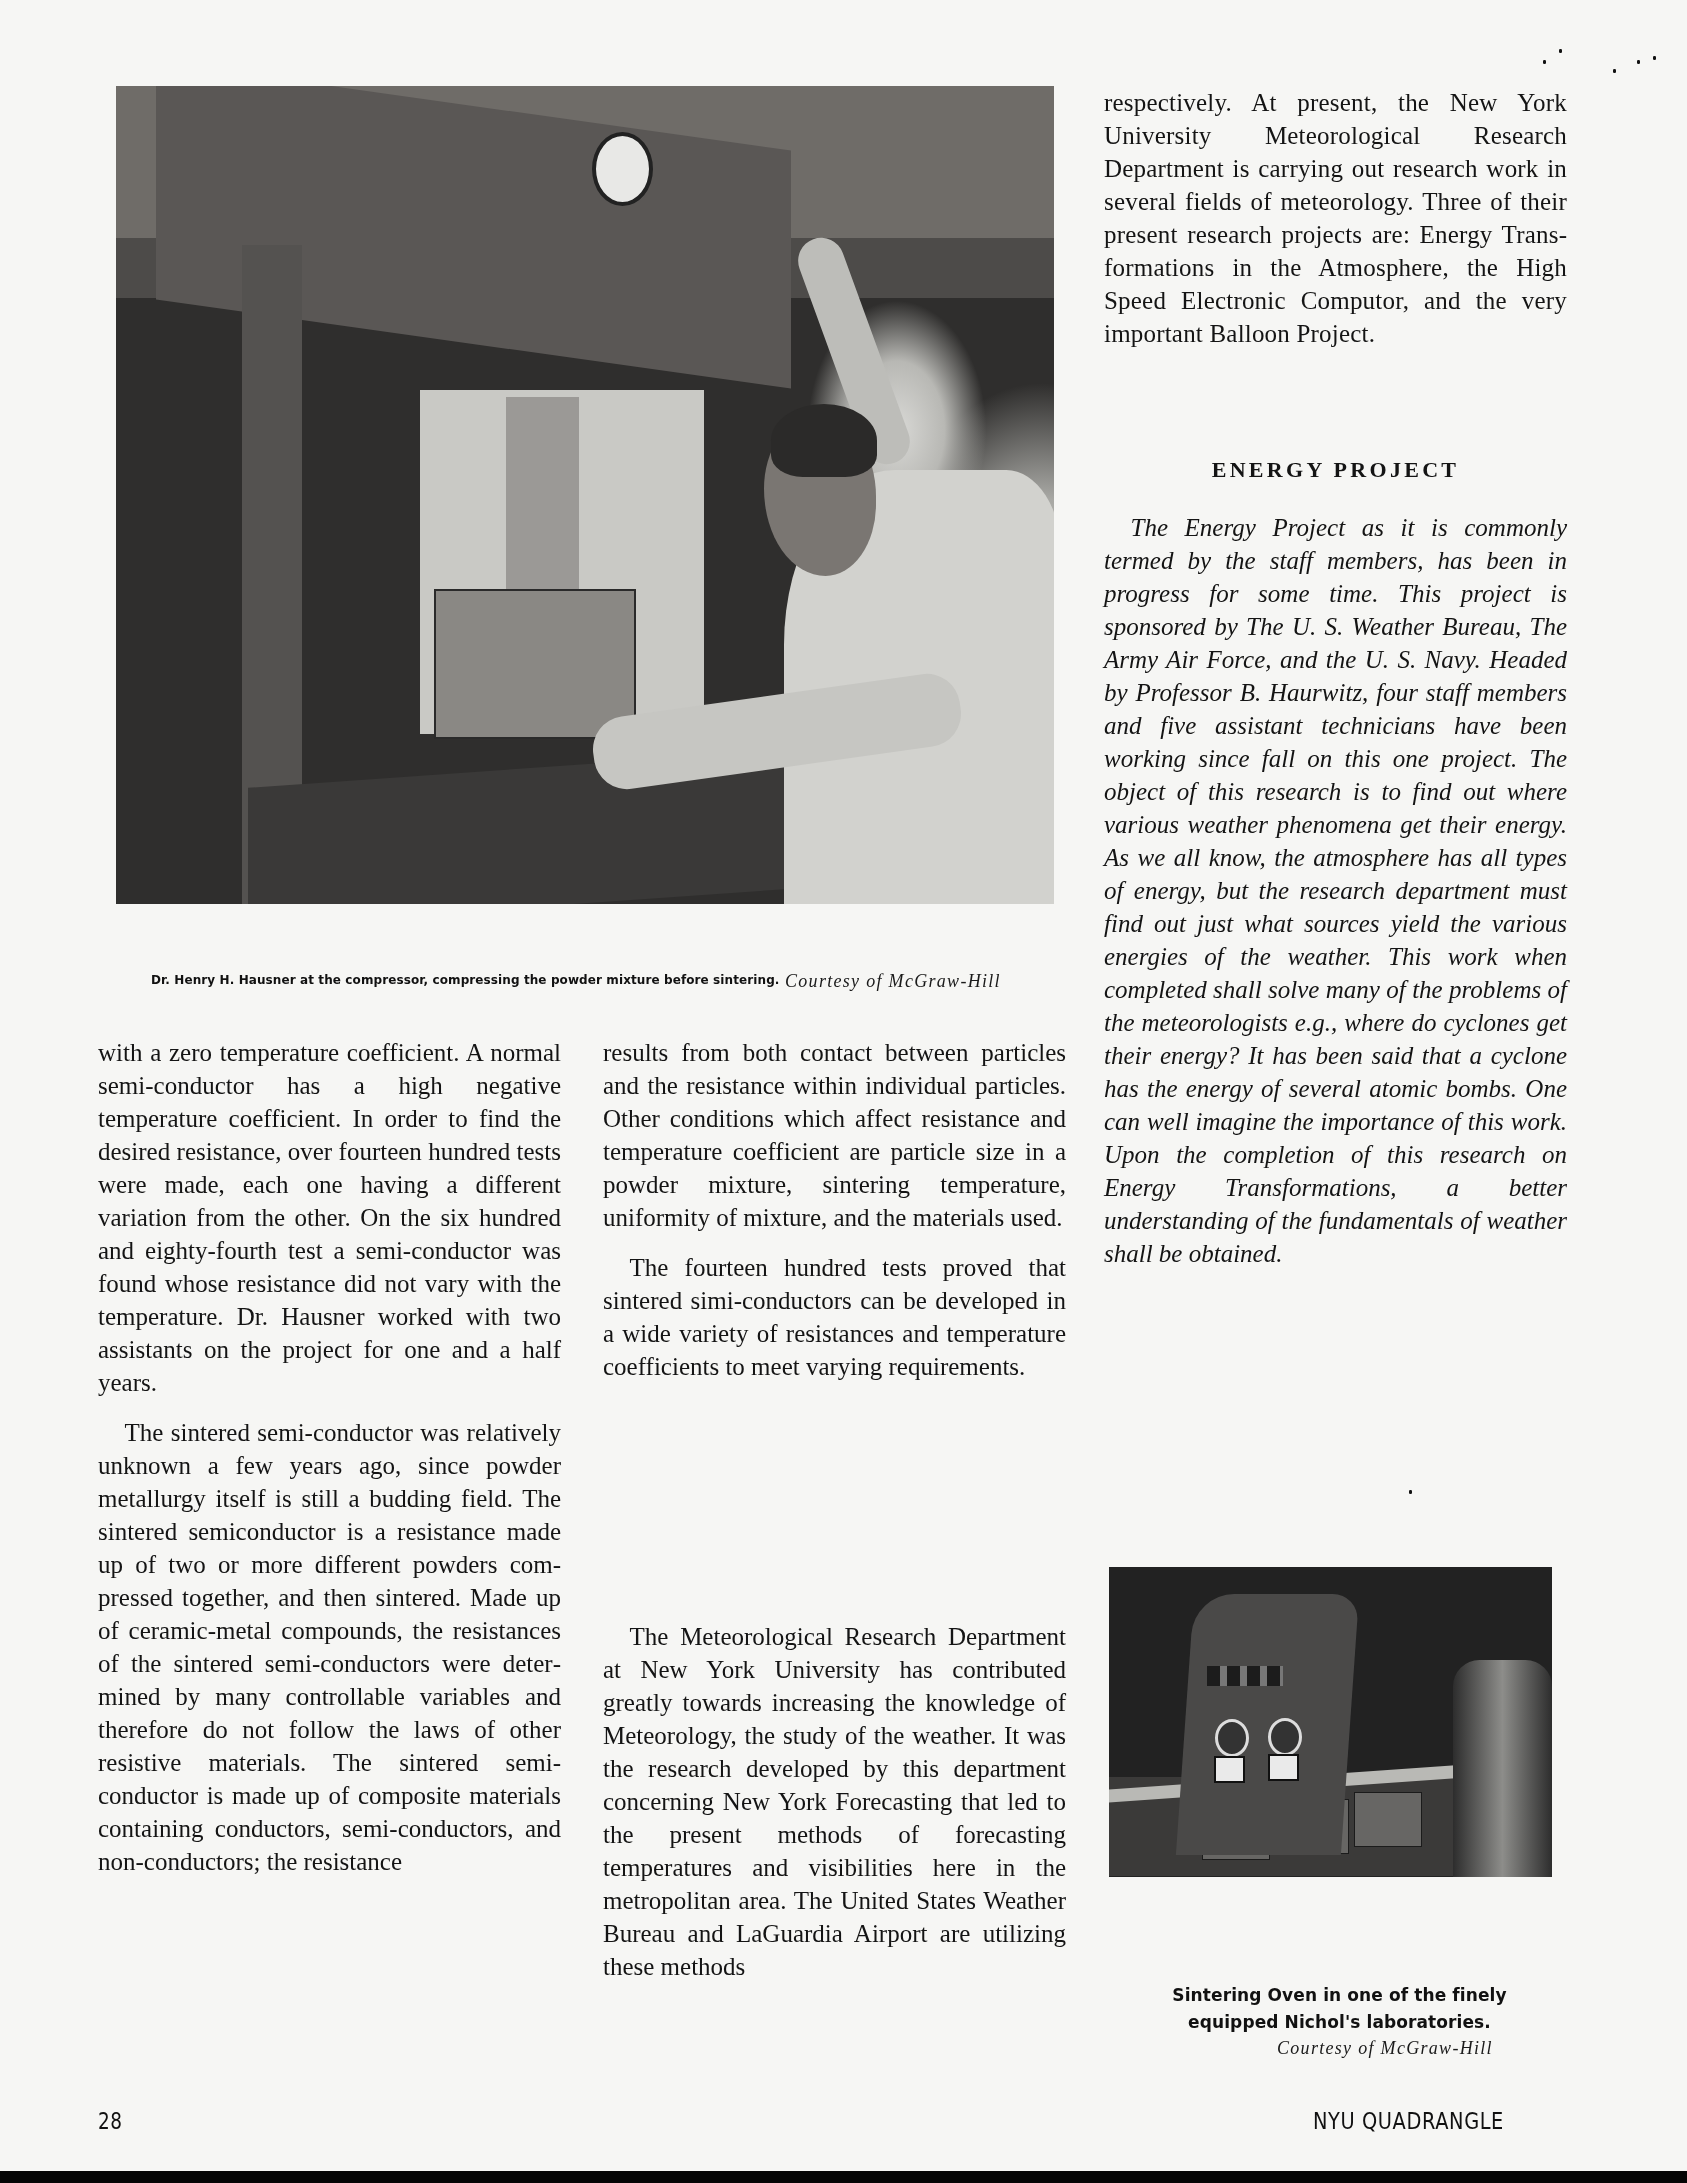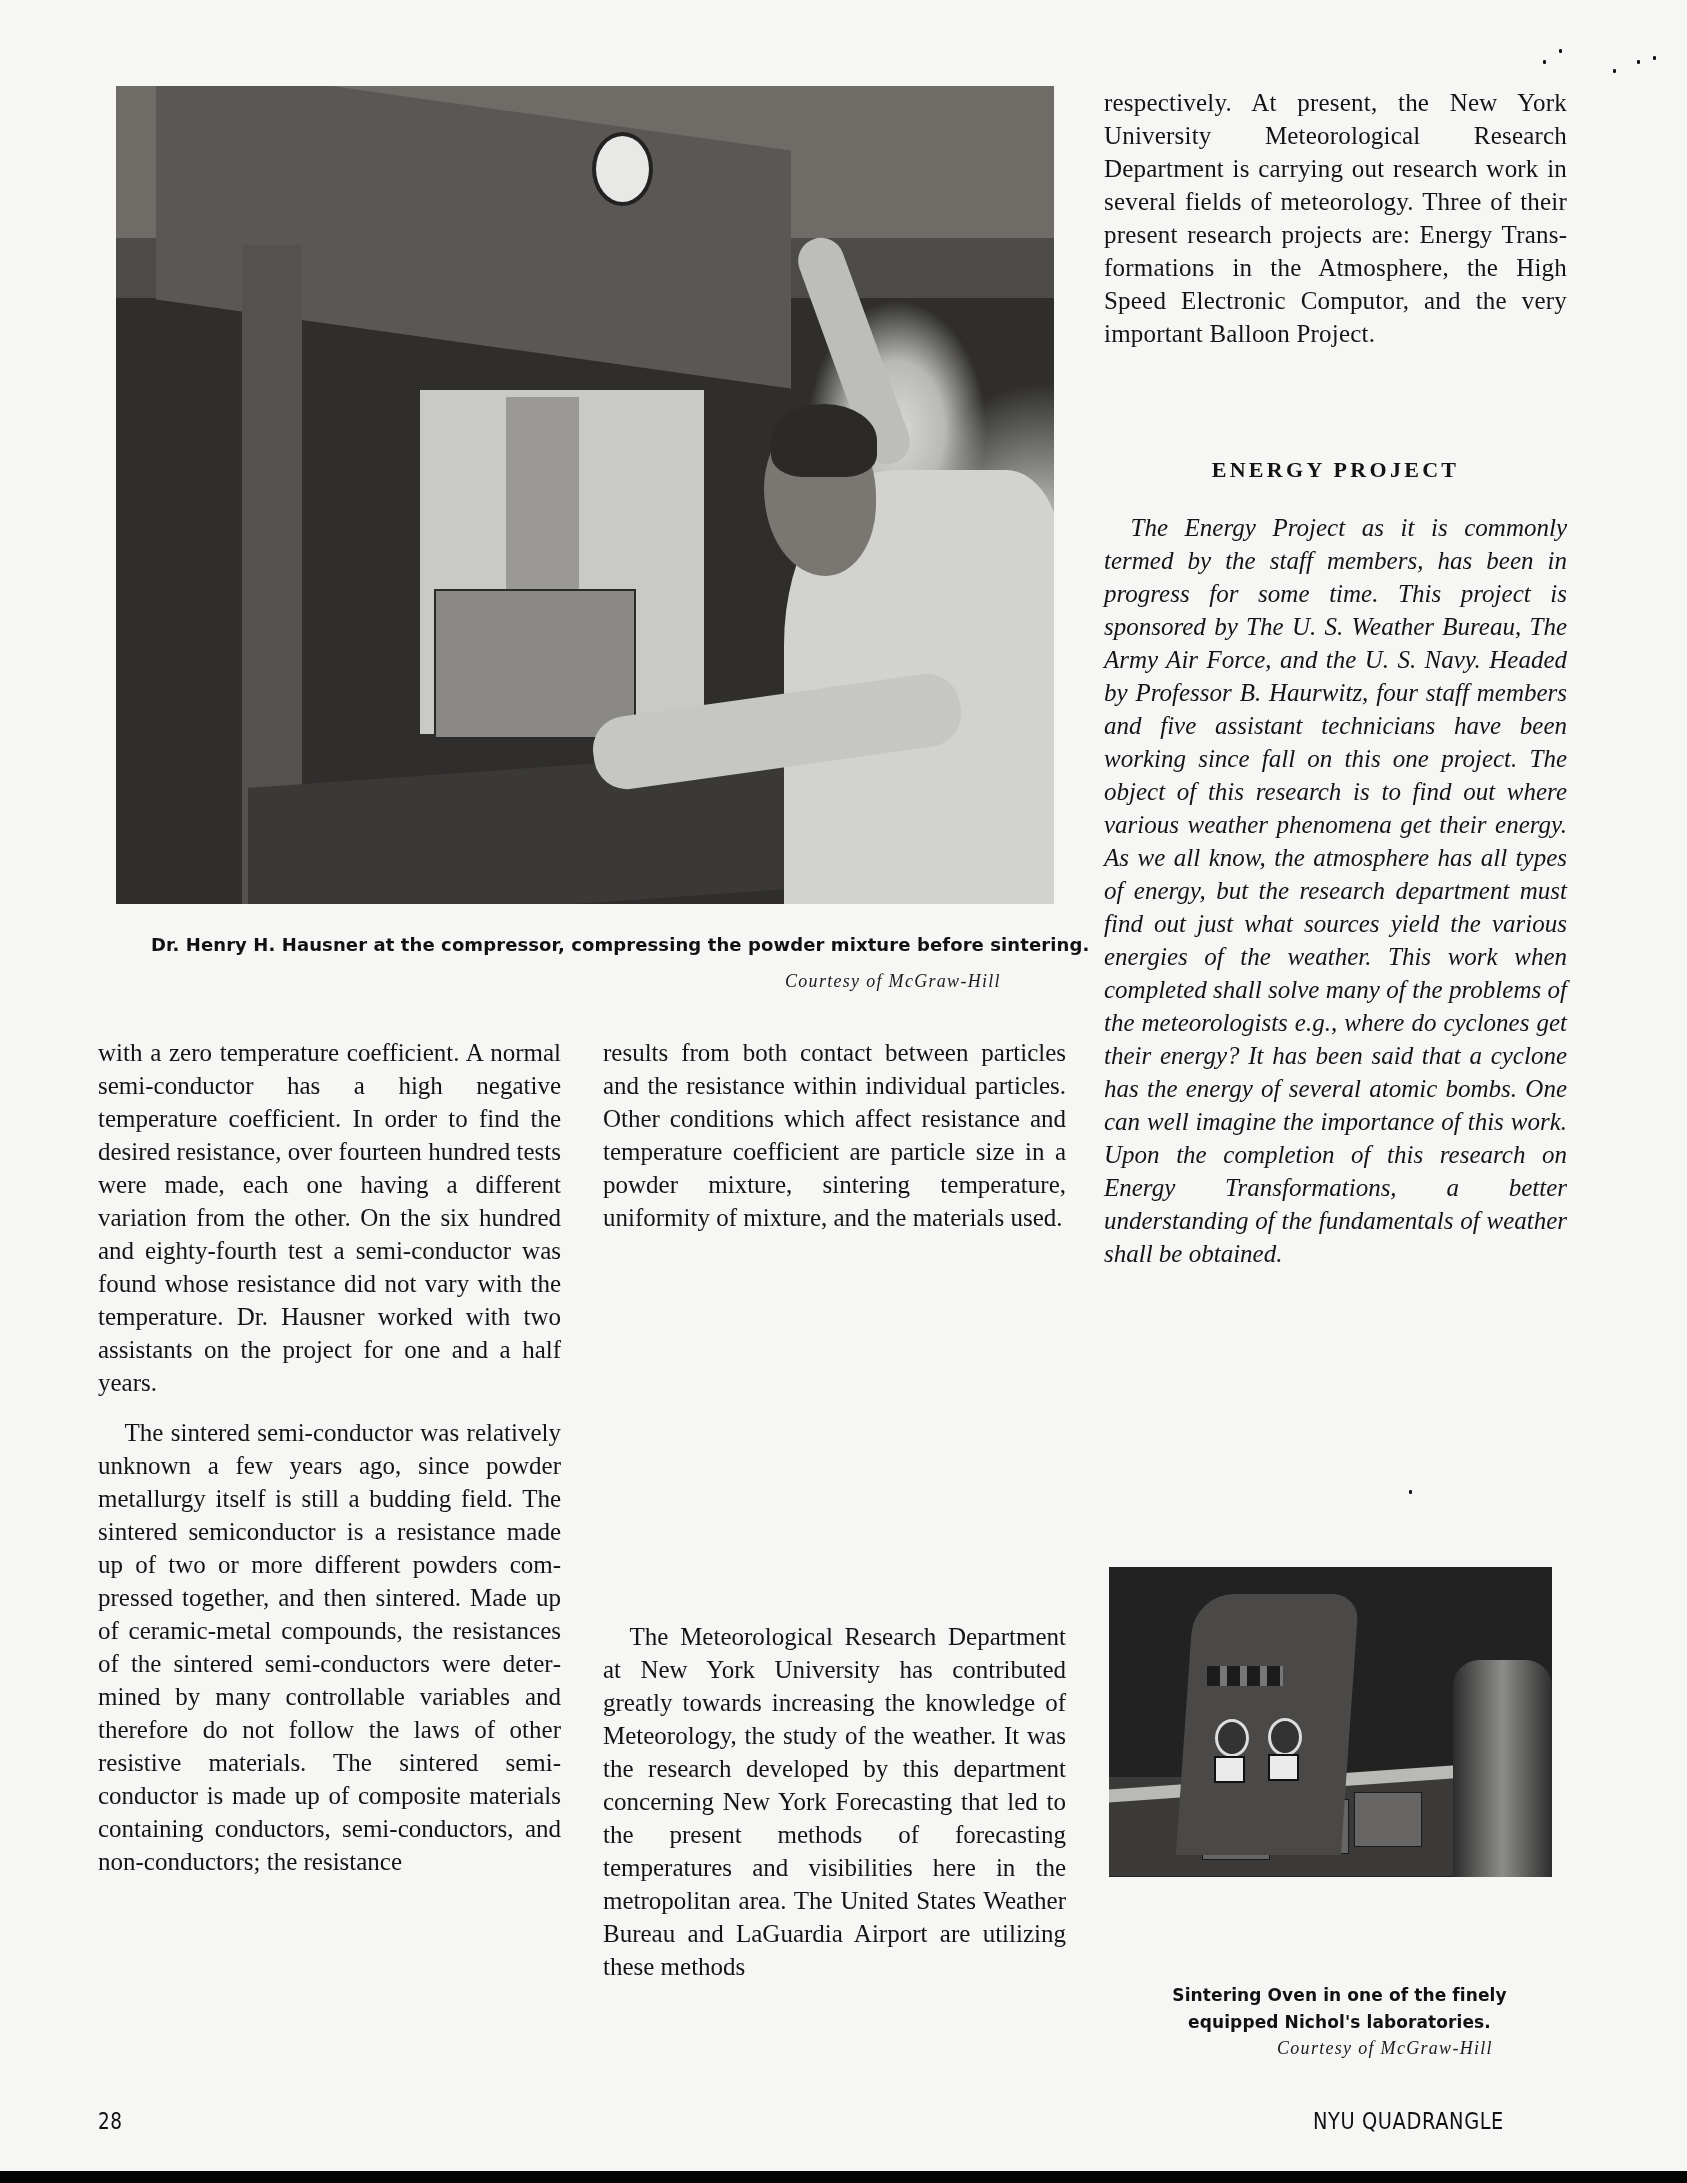--- a/index.html
+++ b/index.html
@@ -48,21 +48,21 @@
     .oven-benchtop { position: absolute; left: 0; top: 210px; width: 357px; height: 13.2px; background: #b9b9b5; transform: skewY(-4deg); }
     .oven-drawer { position: absolute; width: 66px; height: 53px; background: #676664; border: 1.3px solid #1b1b1b; }
     .oven-cylinder { position: absolute; left: 344px; top: 93px; width: 99px; height: 218px; background: linear-gradient(90deg,#2d2d2d,#8d8d8a,#2d2d2d); border-radius: 26.5px 26.5px 0 0; }
 
     
     .caption-sans {
       position: absolute;
       font-family: "DejaVu Sans", "Liberation Sans", sans-serif;
       font-weight: bold; color: #111; letter-spacing: 0.1px;
     }
-    .caption-press { left: 151px; top: 934px; font-size: 18px; }
+    .caption-press { left: 151px; top: 973px; font-size: 12px; }
     .credit {
       position: absolute; font-family: "Liberation Serif", serif; font-style: italic;
       font-size: 18px; letter-spacing: 1.3px; color: #1a1a1a;
     }
     .credit-press { left: 785px; top: 971px; }
     .caption-oven { left: 1151px; top: 1982px; width: 377px; text-align: center; font-size: 17px; line-height: 26.5px; }
     .credit-oven { left: 1277px; top: 2038px; }
 
     
     .col {
@@ -120,20 +120,21 @@
 <div class="caption-sans caption-press">Dr. Henry H. Hausner at the compressor, compressing the powder mixture before sintering.</div>
 <div class="credit credit-press">Courtesy of McGraw-Hill</div>
 
 <div class="col col-left">
   <p>with a zero temperature coefficient. A normal semi-conductor has a high negative temperature coefficient. In order to find the desired resistance, over fourteen hundred tests were made, each one having a different variation from the other. On the six hundred and eighty-fourth test a semi-conductor was found whose resistance did not vary with the tem­perature. Dr. Hausner worked with two assistants on the project for one and a half years.</p>
   <p class="indent">The sintered semi-conductor was relatively unknown a few years ago, since powder metallurgy itself is still a budding field. The sintered semi­conductor is a resistance made up of two or more different powders com­pressed together, and then sintered. Made up of ceramic-metal com­pounds, the resistances of the sin­tered semi-conductors were deter­mined by many controllable vari­ables and therefore do not follow the laws of other resistive materials. The sintered semi-conductor is made up of composite materials con­taining conductors, semi-conductors, and non-conductors; the resistance</p>
 </div>
 
 <div class="col col-mid">
   <p>results from both contact between particles and the resistance within individual particles. Other condi­tions which affect resistance and temperature coefficient are particle size in a powder mixture, sintering temperature, uniformity of mixture, and the materials used.</p>
+  <p class="indent">The fourteen hundred tests proved that sintered simi-conductors can be developed in a wide variety of re­sistances and temperature coeffi­cients to meet varying requirements.</p>
 </div>
 <div class="heading-meteor">
 </div>
 <div class="col mid-after-heading">
   <p class="indent">The Meteorological Research De­partment at New York University has contributed greatly towards in­creasing the knowledge of Meteor­ology, the study of the weather. It was the research developed by this department concerning New York Forecasting that led to the present methods of forecasting temperatures and visibilities here in the metro­politan area. The United States Weather Bureau and LaGuardia Airport are utilizing these methods</p>
 </div>
 
 <div class="col col-right">
   <p>respectively. At present, the New York University Meteorological Re­search Department is carrying out research work in several fields of meteorology. Three of their present research projects are: Energy Trans­formations in the Atmosphere, the High Speed Electronic Computor, and the very important Balloon Project.</p>
 </div>

